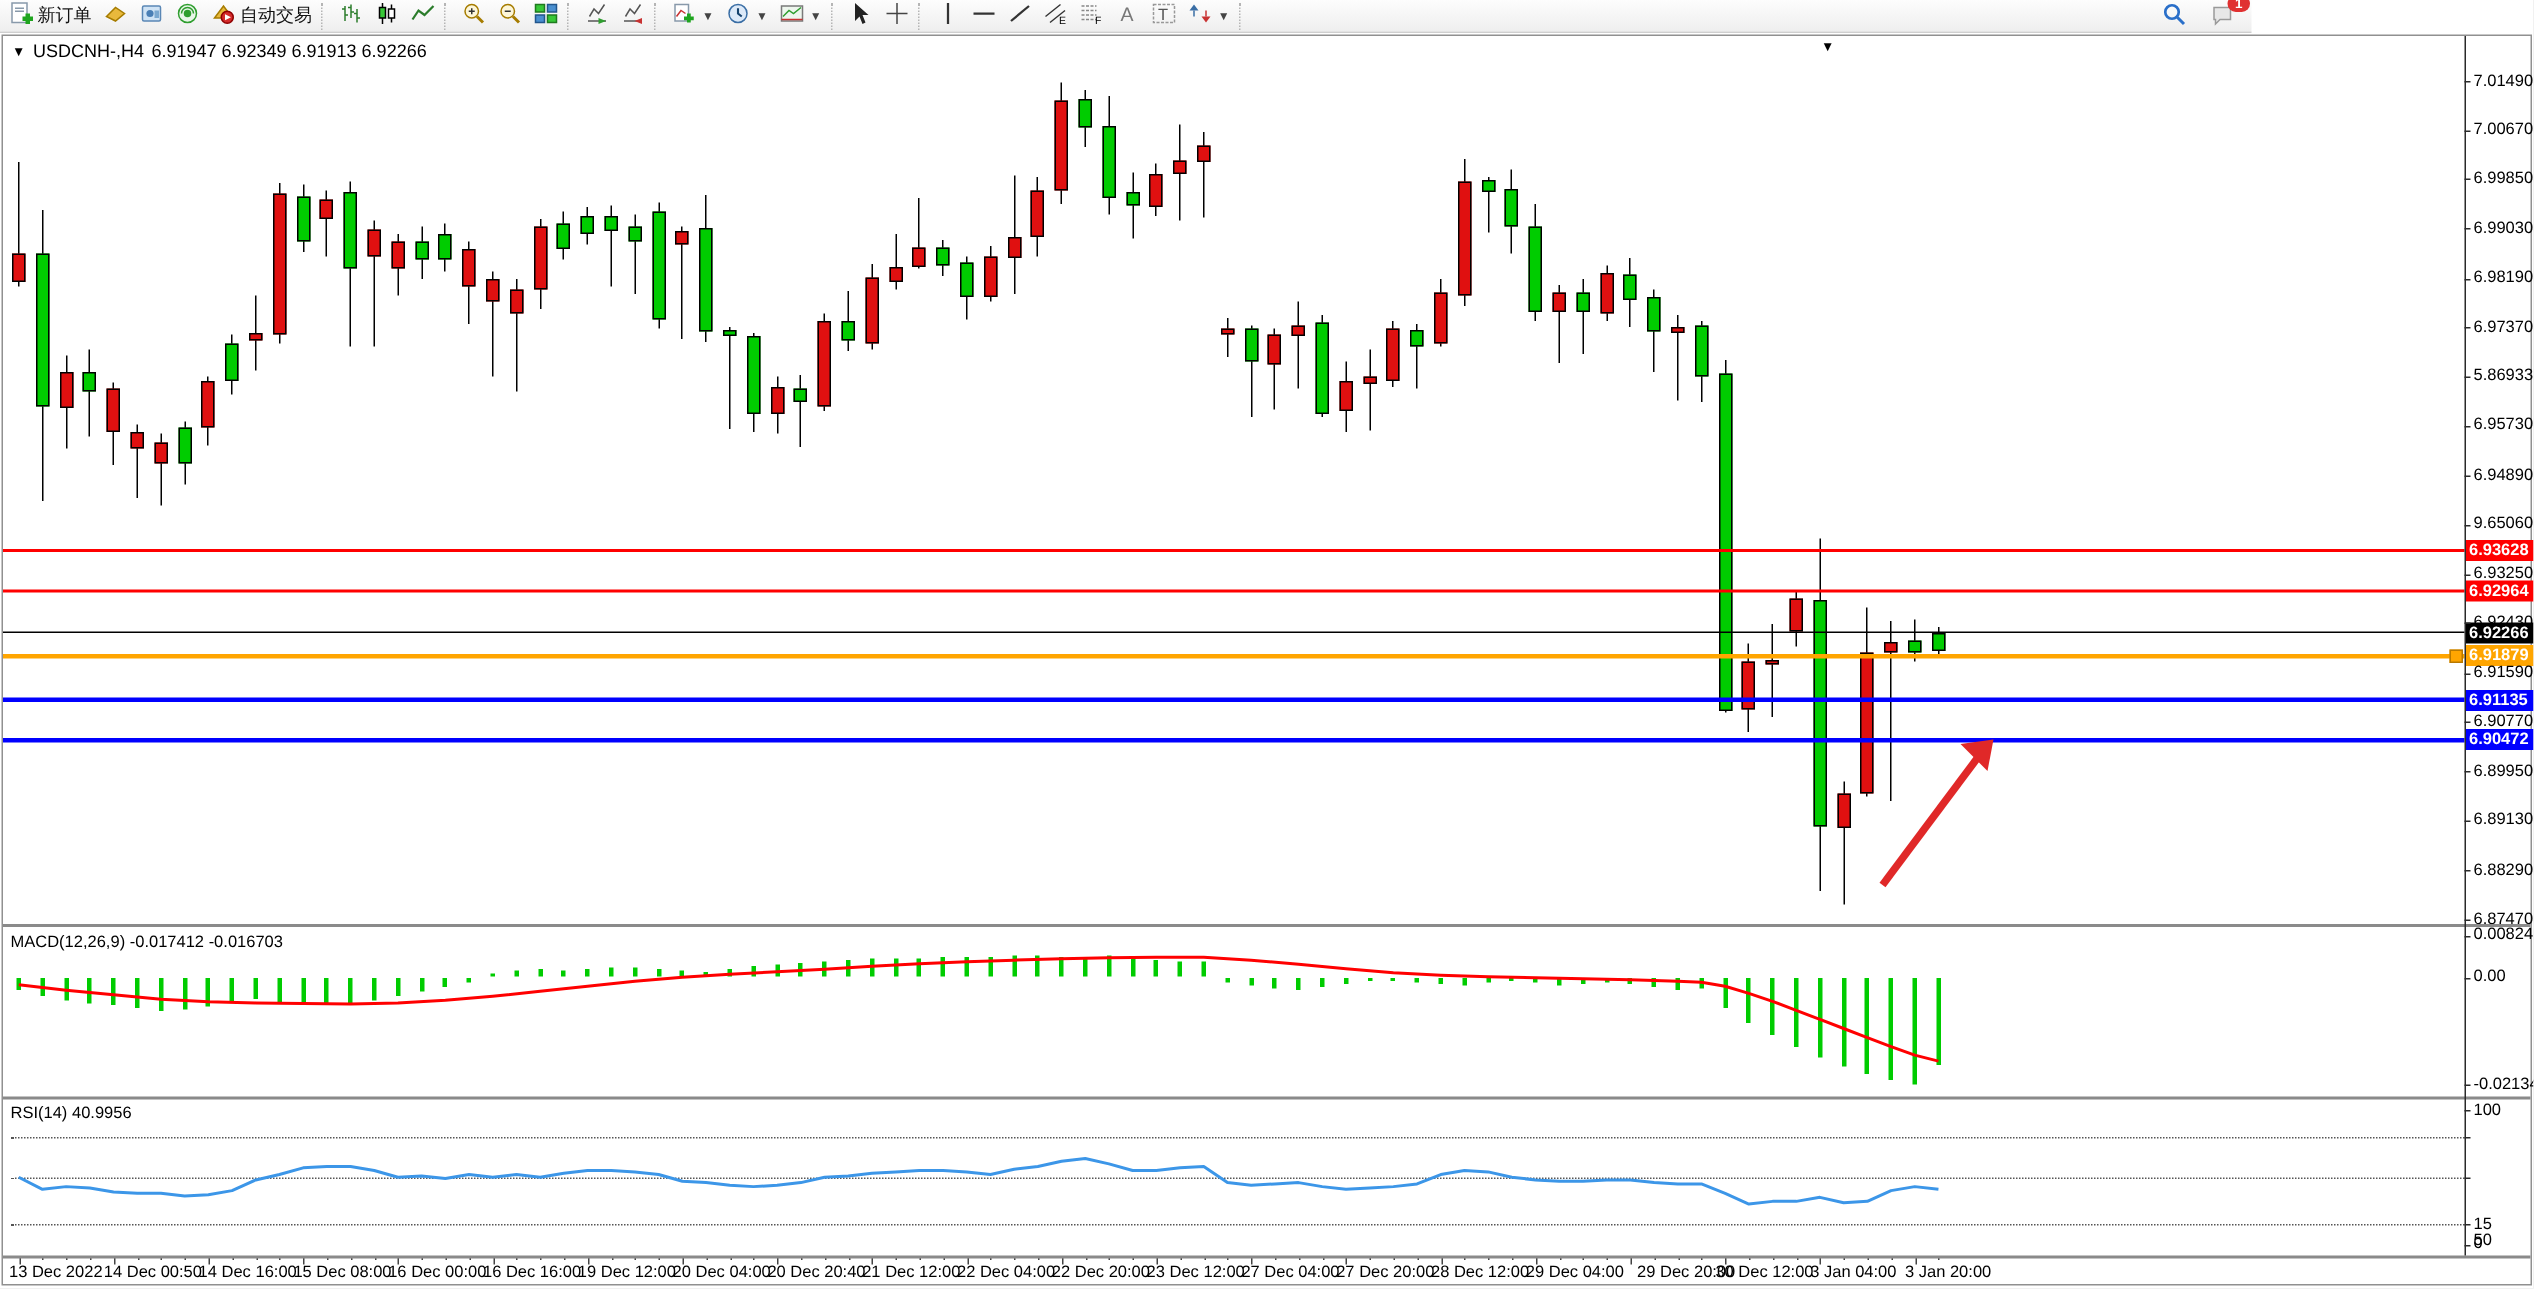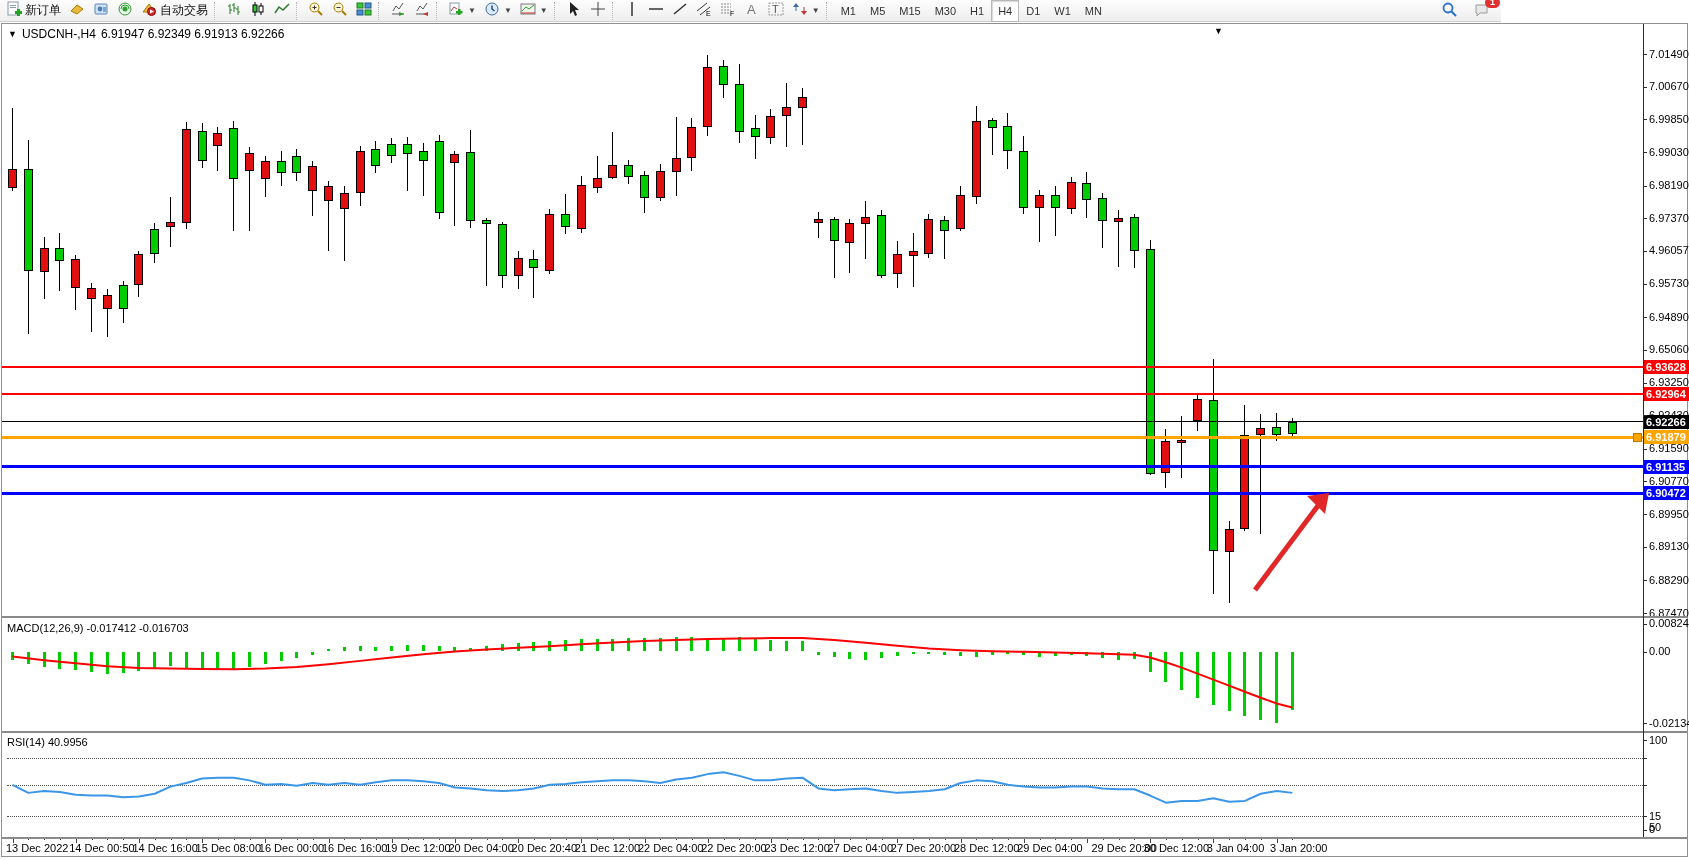--- a/index.html
+++ b/index.html
@@ -217,31 +217,20 @@
     <div class="tbtn">
       <span><svg width="16" height="16">
             <polygon points="4,2 7,6 1,6" fill="#3a6ea5"></polygon>
             <polygon points="12,14 15,10 9,10" fill="#c83232"></polygon>
             <line x1="4" y1="6" x2="4" y2="10" stroke="#3a6ea5"></line>
             <line x1="12" y1="6" x2="12" y2="10" stroke="#c83232"></line>
           </svg></span>
       <span class="caret">▼</span>
     </div>
     <div class="tsep"></div>
-    <div id="tf-group" style="display: flex;">
-        <span class="tf">M1</span>
-        <span class="tf">M5</span>
-        <span class="tf">M15</span>
-        <span class="tf">M30</span>
-        <span class="tf">H1</span>
-        <span class="tf active">H4</span>
-        <span class="tf">D1</span>
-        <span class="tf">W1</span>
-        <span class="tf">MN</span>
-      </div>
     <div id="tb-right">
       <span class="tbtn">
         <span><svg width="17" height="17">
               <circle cx="7" cy="7" r="4.5" fill="none" stroke="#2a6fc9" stroke-width="1.8"></circle>
               <line x1="10.5" y1="10.5" x2="15" y2="15" stroke="#2a6fc9" stroke-width="2"></line>
             </svg></span>
       </span>
       <span class="tbtn" style="position:relative">
         <span><svg width="17" height="17">
               <path d="M2 4h11v8H6l-3 3v-3H2z" fill="#e8e8e8" stroke="#9a9a9a"></path>
@@ -446,21 +435,21 @@
         <div class="ticklbl" style="left: 1647px; top: 56.195px;">7.00670</div>
         <div class="tickmark" style="left: 1641px; top: 95.3901px;"></div>
         <div class="ticklbl" style="left: 1647px; top: 88.8901px;">6.99850</div>
         <div class="tickmark" style="left: 1641px; top: 128.085px;"></div>
         <div class="ticklbl" style="left: 1647px; top: 121.585px;">6.99030</div>
         <div class="tickmark" style="left: 1641px; top: 161.578px;"></div>
         <div class="ticklbl" style="left: 1647px; top: 155.078px;">6.98190</div>
         <div class="tickmark" style="left: 1641px; top: 194.273px;"></div>
         <div class="ticklbl" style="left: 1647px; top: 187.773px;">6.97370</div>
         <div class="tickmark" style="left: 1641px; top: 226.968px;"></div>
-        <div class="ticklbl" style="left: 1647px; top: 220.468px;">4.96057</div>
+        <div class="ticklbl" style="left: 1647px; top: 220.468px;">5.86933</div>
         <div class="tickmark" style="left: 1641px; top: 259.663px;"></div>
         <div class="ticklbl" style="left: 1647px; top: 253.163px;">6.95730</div>
         <div class="tickmark" style="left: 1641px; top: 293.155px;"></div>
         <div class="ticklbl" style="left: 1647px; top: 286.655px;">6.94890</div>
         <div class="tickmark" style="left: 1641px; top: 325.85px;"></div>
         <div class="ticklbl" style="left: 1647px; top: 319.35px;">9.65060</div>
         <div class="tickmark" style="left: 1641px; top: 358.545px;"></div>
         <div class="ticklbl" style="left: 1647px; top: 352.045px;">6.93250</div>
         <div class="tickmark" style="left: 1641px; top: 391.24px;"></div>
         <div class="ticklbl" style="left: 1647px; top: 384.74px;">6.92430</div>

